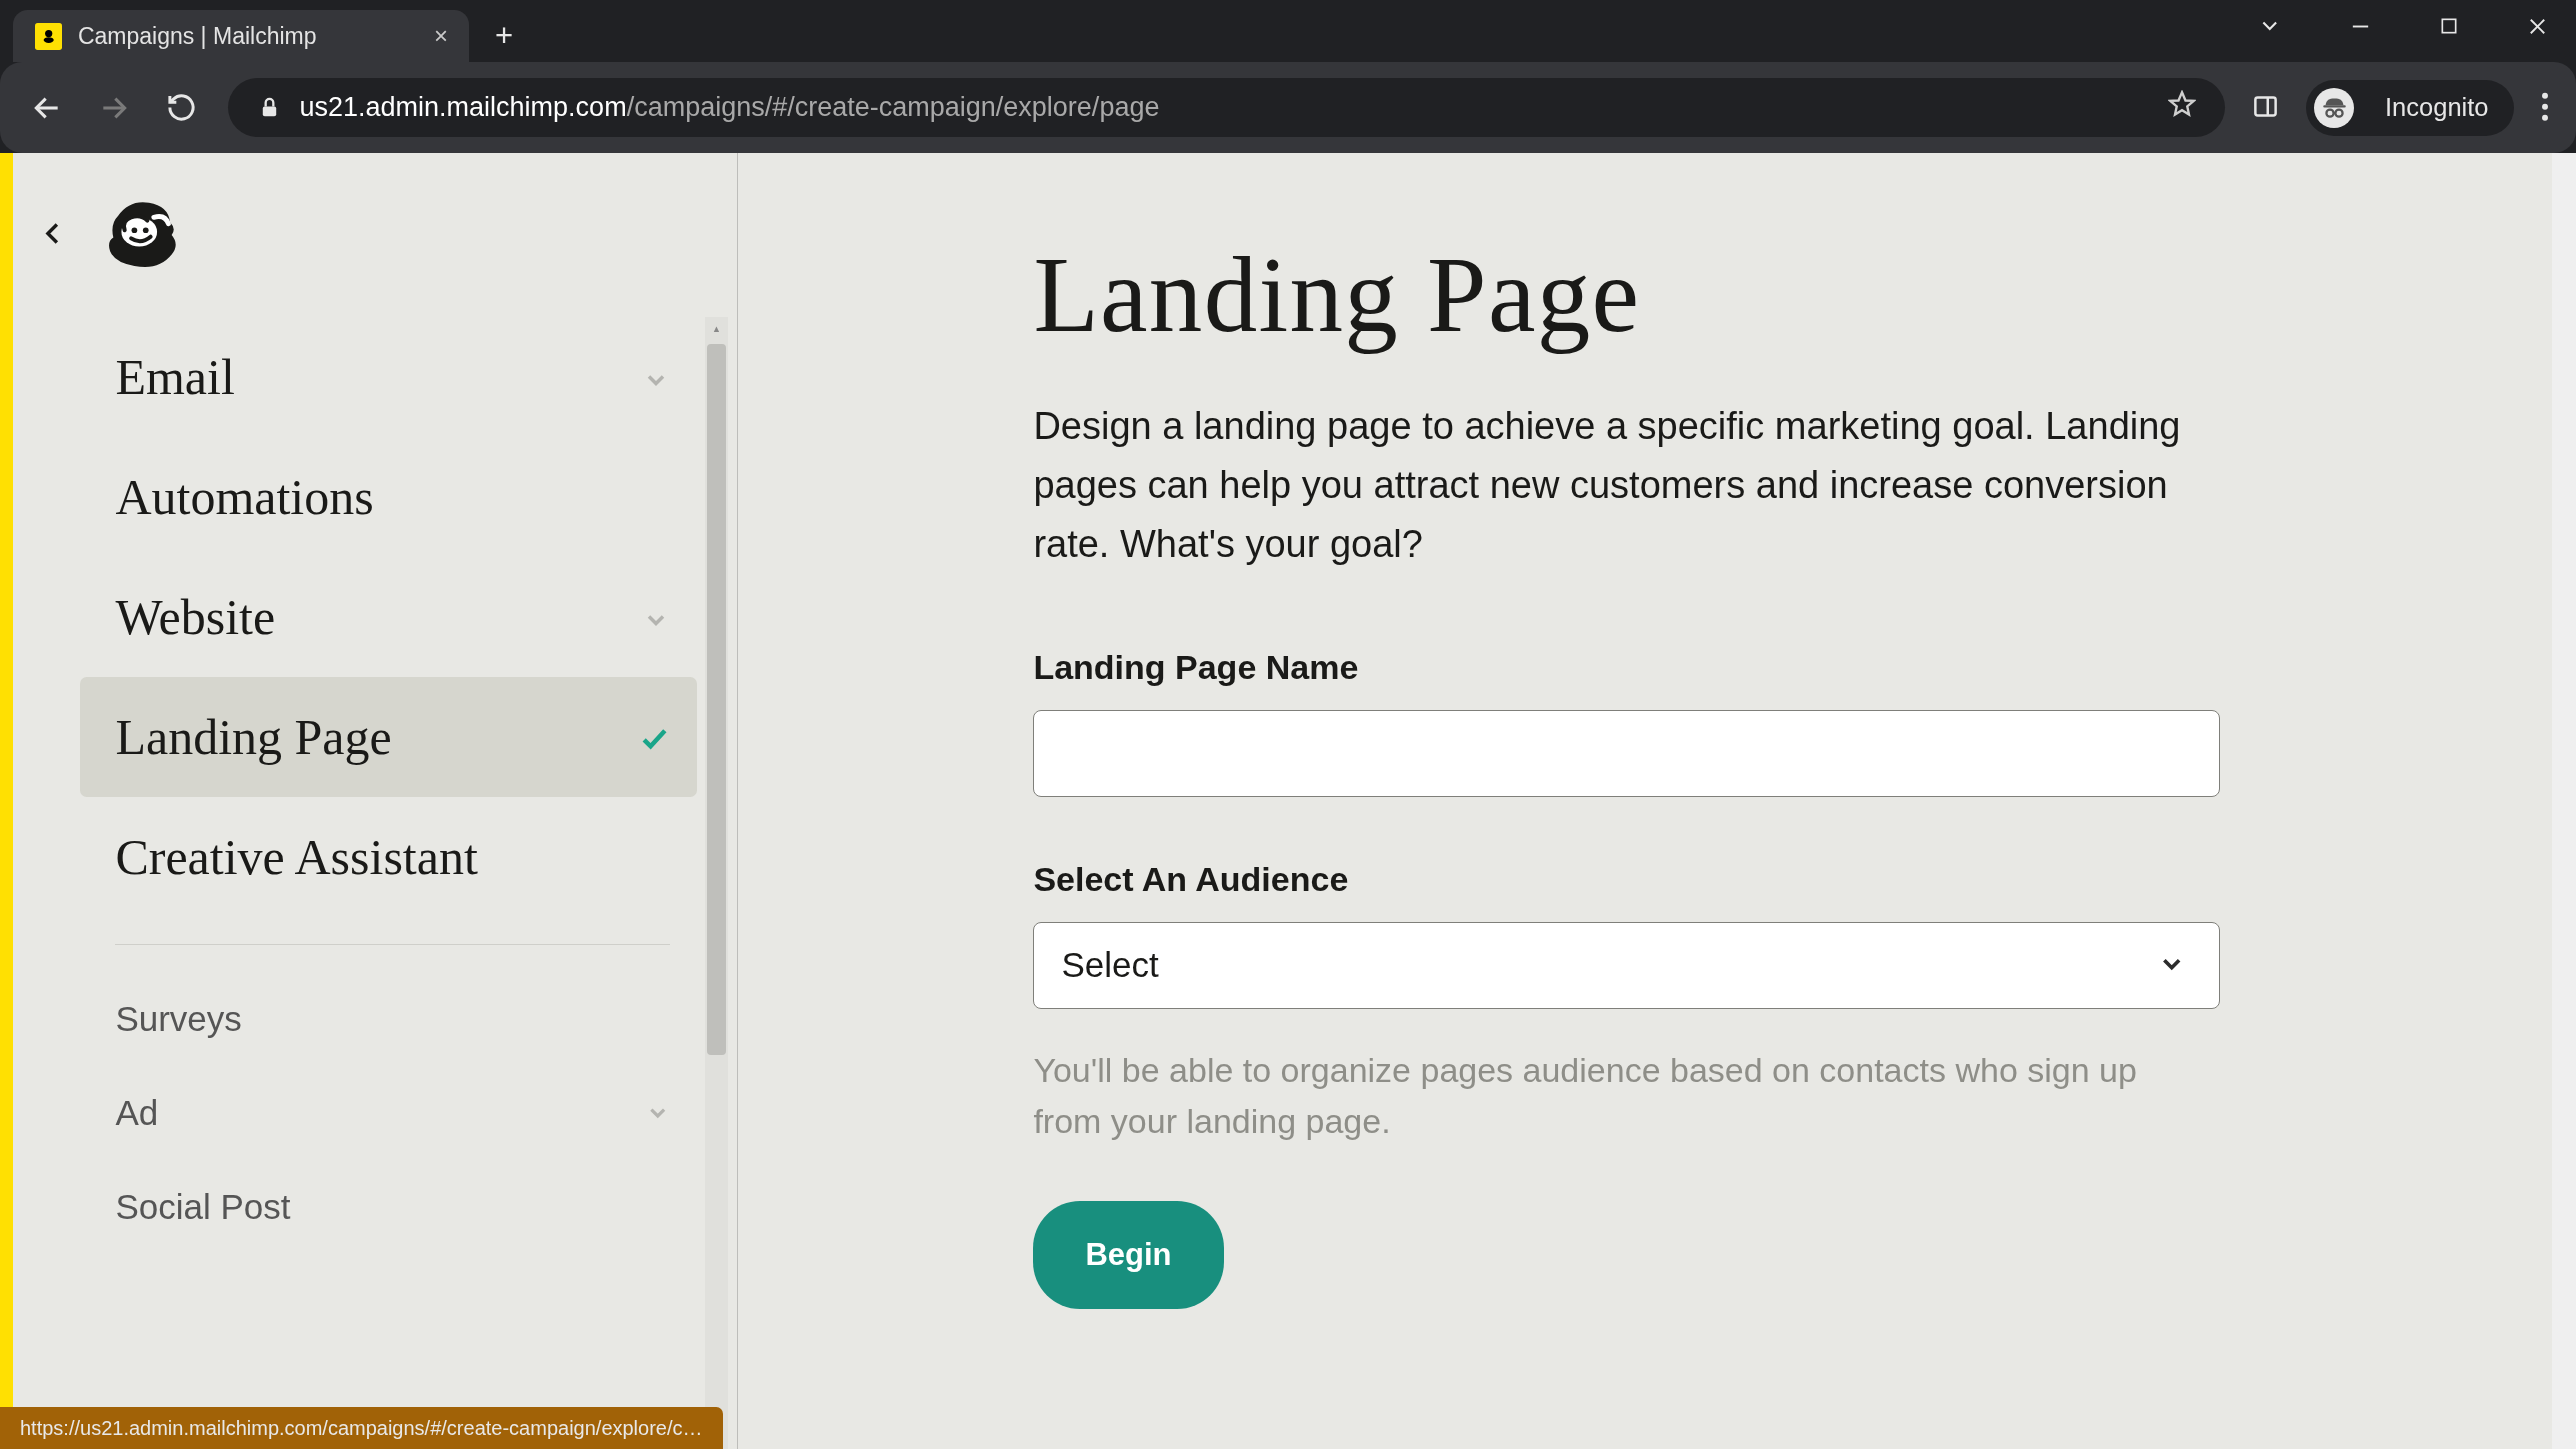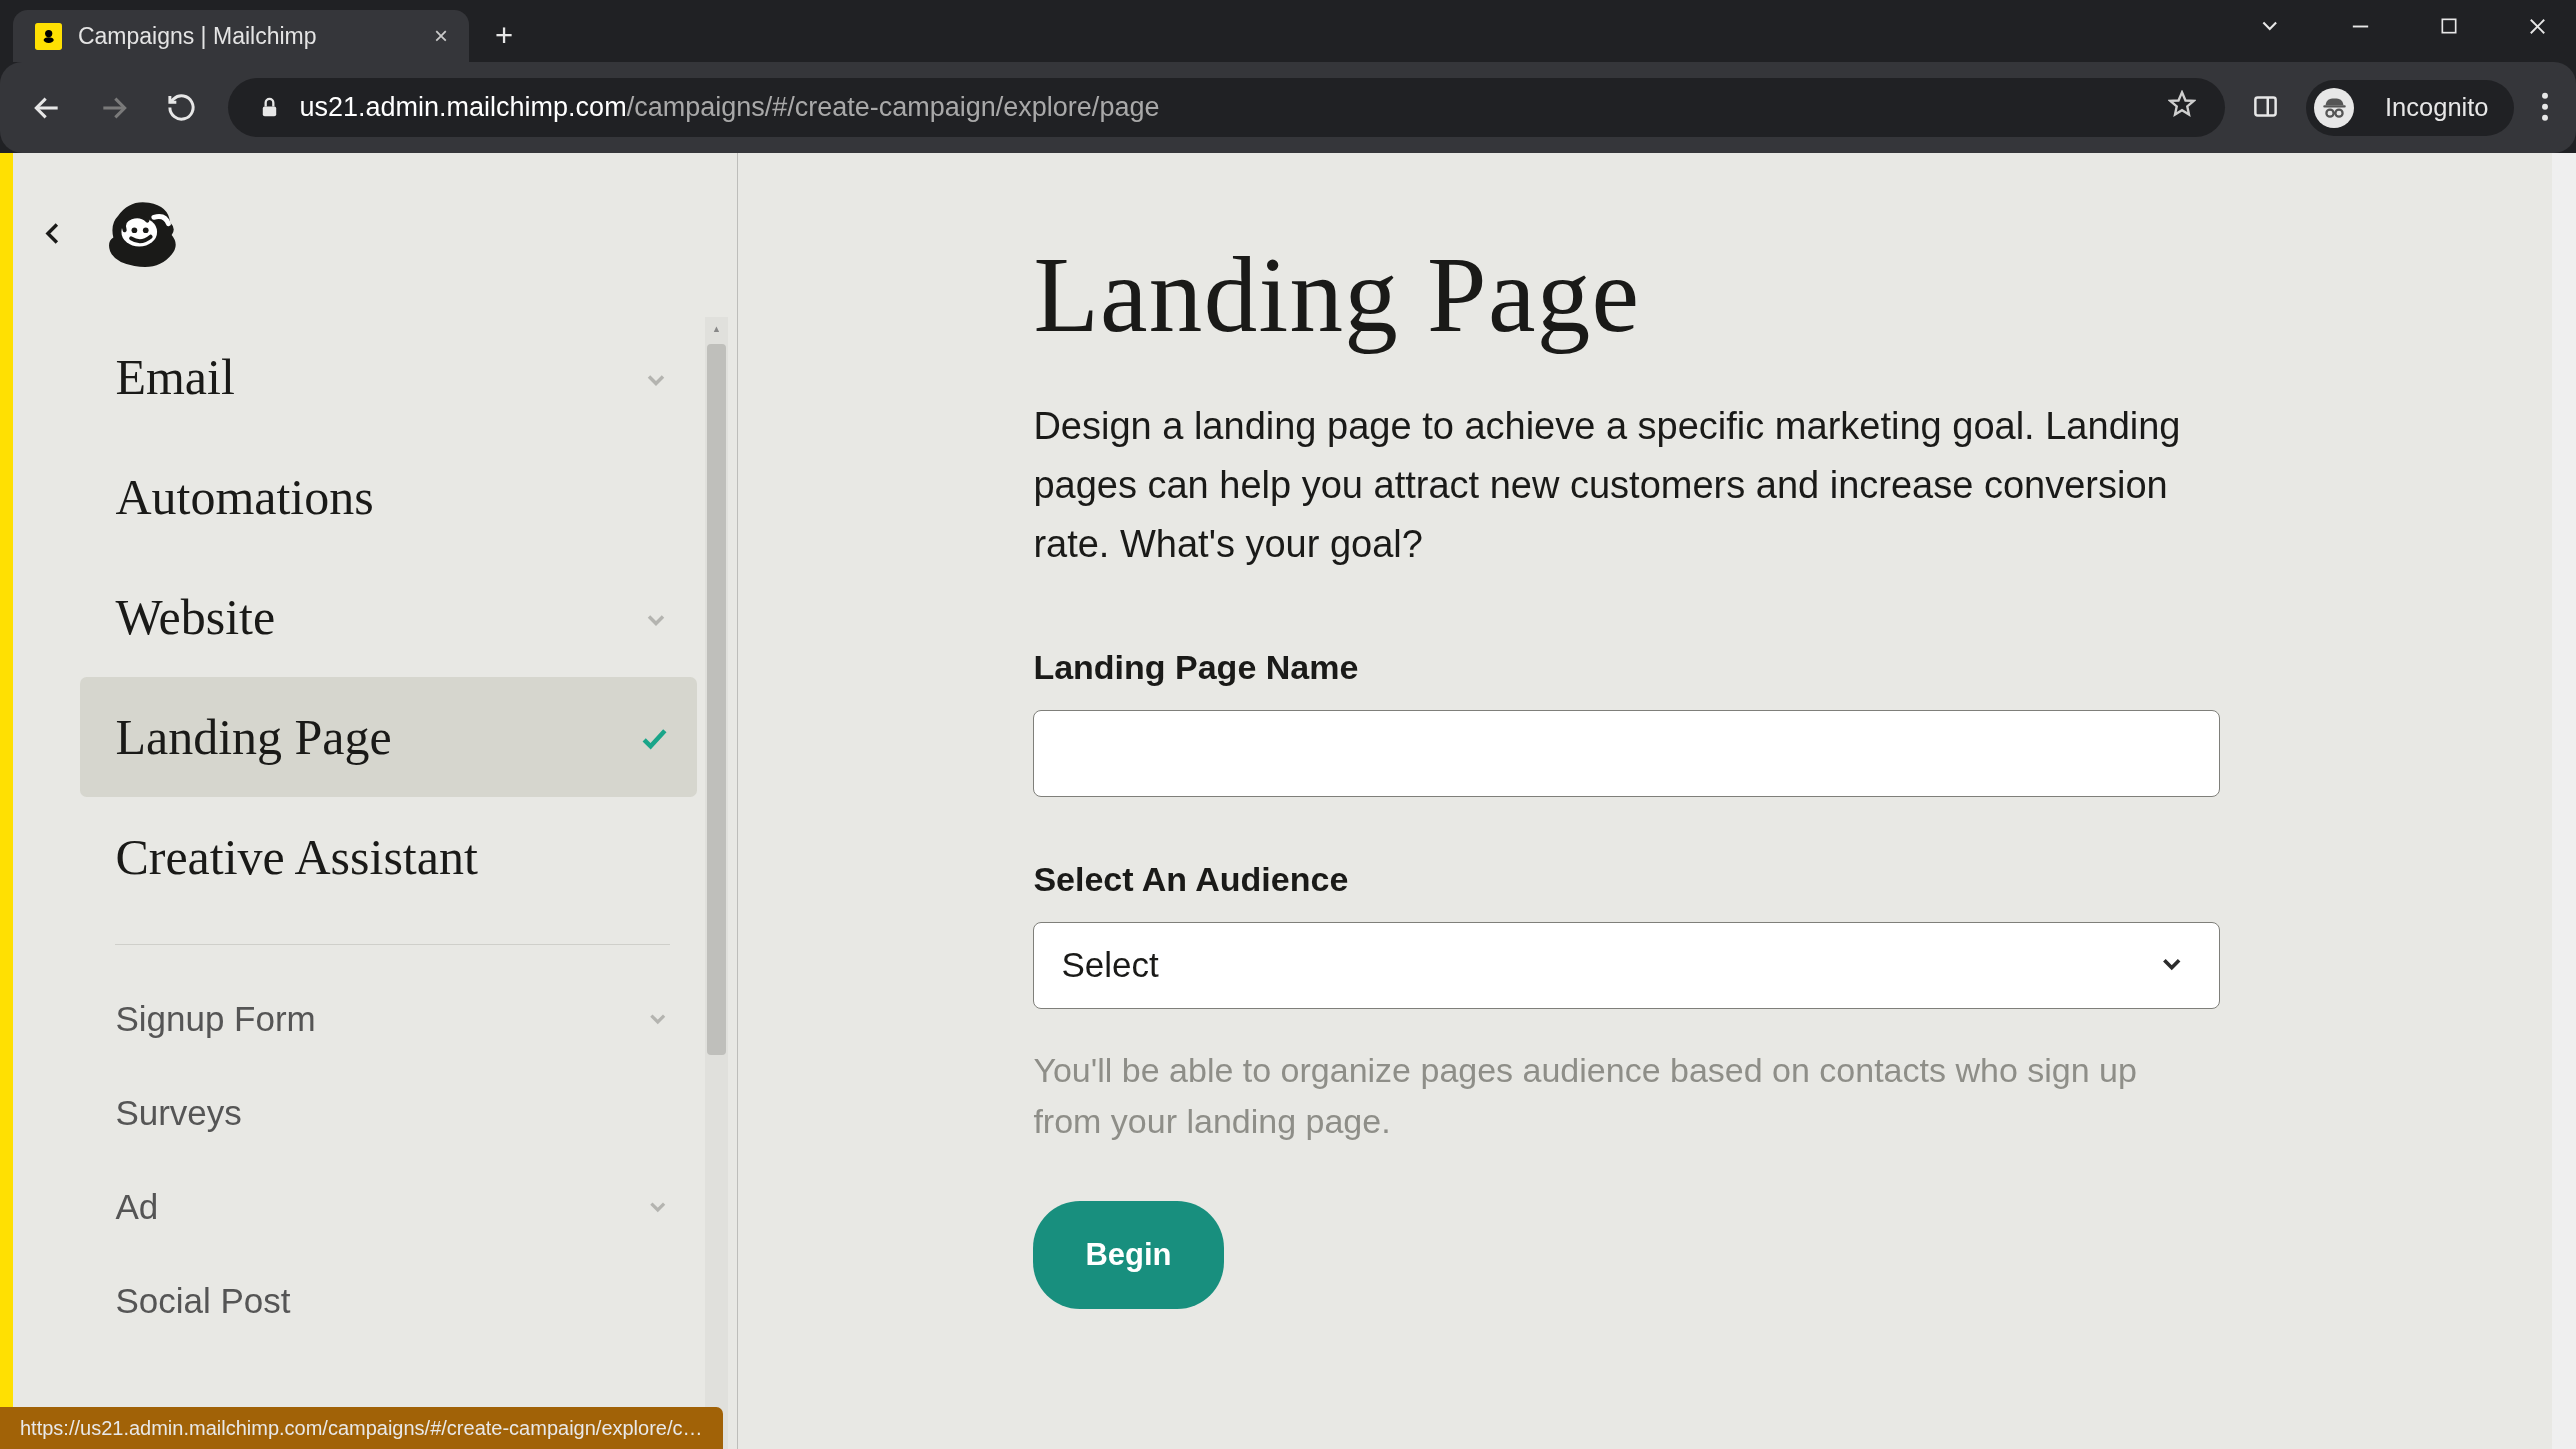--- a/index.html
+++ b/index.html
@@ -267,26 +267,20 @@
                   <polyline points="4 13 9 18 20 6"></polyline>
                 </svg></span>
           </div>
 
           <div class="sb-item">
             <span>Creative Assistant</span>
           </div>
 
           <hr class="sb-divider">
 
-          <div class="sb-item secondary">
-            <span>Signup Form</span>
-            <span class="chev"><svg width="25.5" height="25.5" viewBox="0 0 24 24" fill="none" stroke="currentColor" stroke-width="3">
-                  <polyline points="6 9 12 15 18 9"></polyline>
-                </svg></span>
-          </div>
 
           <div class="sb-item secondary">
             <span>Surveys</span>
           </div>
 
           <div class="sb-item secondary">
             <span>Ad</span>
             <span class="chev"><svg width="25.5" height="25.5" viewBox="0 0 24 24" fill="none" stroke="currentColor" stroke-width="3">
                   <polyline points="6 9 12 15 18 9"></polyline>
                 </svg></span>

